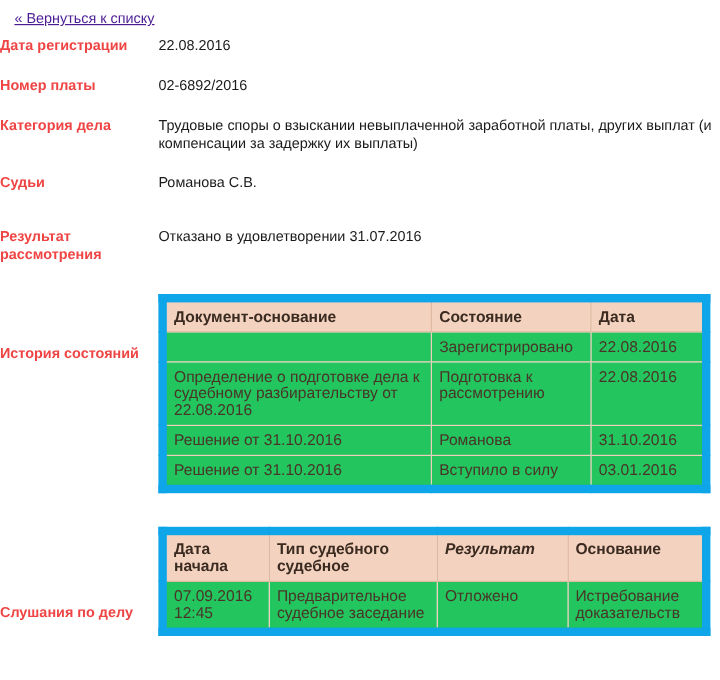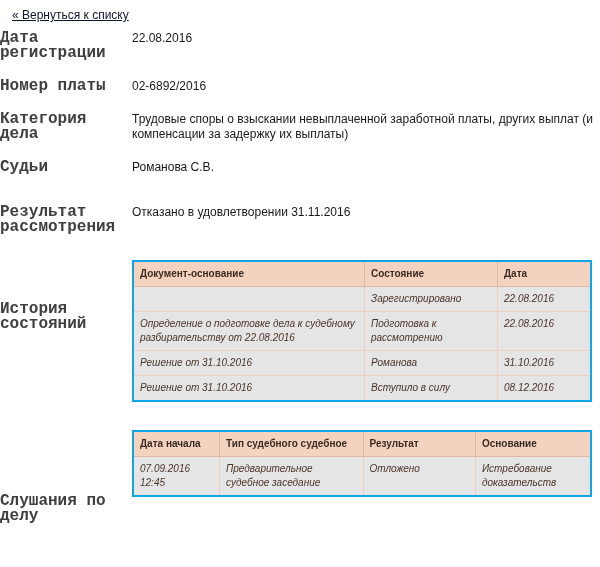--- a/index.html
+++ b/index.html
@@ -19,83 +19,81 @@
   #page {
     width: 600px;
     height: 567px;
     position: relative;
     box-sizing: border-box;
   }
   .backlink-row {
     padding: 8px 0 6px 12px;
   }
   a.backlink {
-    color: #0f172a;
+    color: #4c1d95;
     text-decoration: underline;
     font-size: 12px;
     font-family: "Liberation Sans", sans-serif;
   }
   table.info {
     width: 600px;
     border-collapse: collapse;
     table-layout: fixed;
   }
   table.info > tbody > tr > td {
     vertical-align: top;
     padding: 3px 4px 3px 0;
   }
   td.label {
     width: 128px;
     padding-left: 12px;
     font-weight: bold;
-    color: #404040;
-    font-size: 16px;
+    color: #ef4444;
+    font-size: 12px;
     line-height: 15px;
-    font-family: Liberation Mono, monospace;
   }
   td.value {
     font-size: 12px;
     line-height: 15px;
     color: #1a1a1a;
     padding-right: 8px;
   }
   .spacer-row td { height: 6px; padding: 0; }
 
   
   table.grid {
     border-collapse: collapse;
     width: 460px;
-    font-size: 10px;
-    border: 2px solid #0ea5e9;
+    font-size: 13px;
+    border: 7px solid #0ea5e9;
   }
   table.grid th {
     background: #f3d3bf;
     color: #3a2a20;
     font-weight: bold;
     text-align: left;
     padding: 5px 6px;
     border: 1px solid #e0b9a3;
     line-height: 14px;
     vertical-align: top;
   }
   table.grid td {
-    background: #e5e5e5;
+    background: #22c55e;
     color: #4a3428;
     padding: 5px 6px;
     border: 1px solid #eccfbd;
     line-height: 14px;
     vertical-align: top;
-    font-style: italic;
   }
   .c-date { width: 80px; }
   .c-state { width: 120px; }
   .c-doc { }
   .h-col1 { width: 78px; }
   .h-col2 { width: 140px; }
-  .h-col3 { width: 110px; }
+  .h-col3 { width: 110px; font-style: italic; }
   .h-col4 { width: 108px; }
   .block-cell { padding-top: 6px !important; padding-bottom: 6px !important; }
   .label-mid { padding-top: 52px !important; }
   .label-mid2 { padding-top: 74px !important; }
   .grid-wrap { padding-top: 4px; }
   .nowrapish { white-space: pre-line; }
 </style>
 </head>
 <body>
 
@@ -133,21 +131,21 @@
         <td class="value">Романова С.В.</td>
       </tr>
       <tr class="spacer-row">
           <td colspan="2"></td>
         </tr>
       <tr class="spacer-row">
           <td colspan="2"></td>
         </tr>
       <tr>
         <td class="label">Результат рассмотрения</td>
-        <td class="value">Отказано в удовлетворении 31.11.2016</td>
+        <td class="value">Отказано в удовлетворении 31.07.2016</td>
       </tr>
       <tr class="spacer-row">
           <td colspan="2"></td>
         </tr>
 
       <tr>
         <td class="label label-mid">История состояний</td>
         <td class="value block-cell">
           <div class="grid-wrap">
             <table class="grid">
@@ -170,21 +168,21 @@
                   <td>22.08.2016</td>
                 </tr>
                 <tr>
                   <td>Решение от 31.10.2016</td>
                   <td>Романова</td>
                   <td>31.10.2016</td>
                 </tr>
                 <tr>
                   <td>Решение от 31.10.2016</td>
                   <td>Вступило в силу</td>
-                  <td>08.12.2016</td>
+                  <td>03.01.2016</td>
                 </tr>
               </tbody>
             </table>
           </div>
         </td>
       </tr>
 
       <tr class="spacer-row">
           <td colspan="2"></td>
         </tr>

